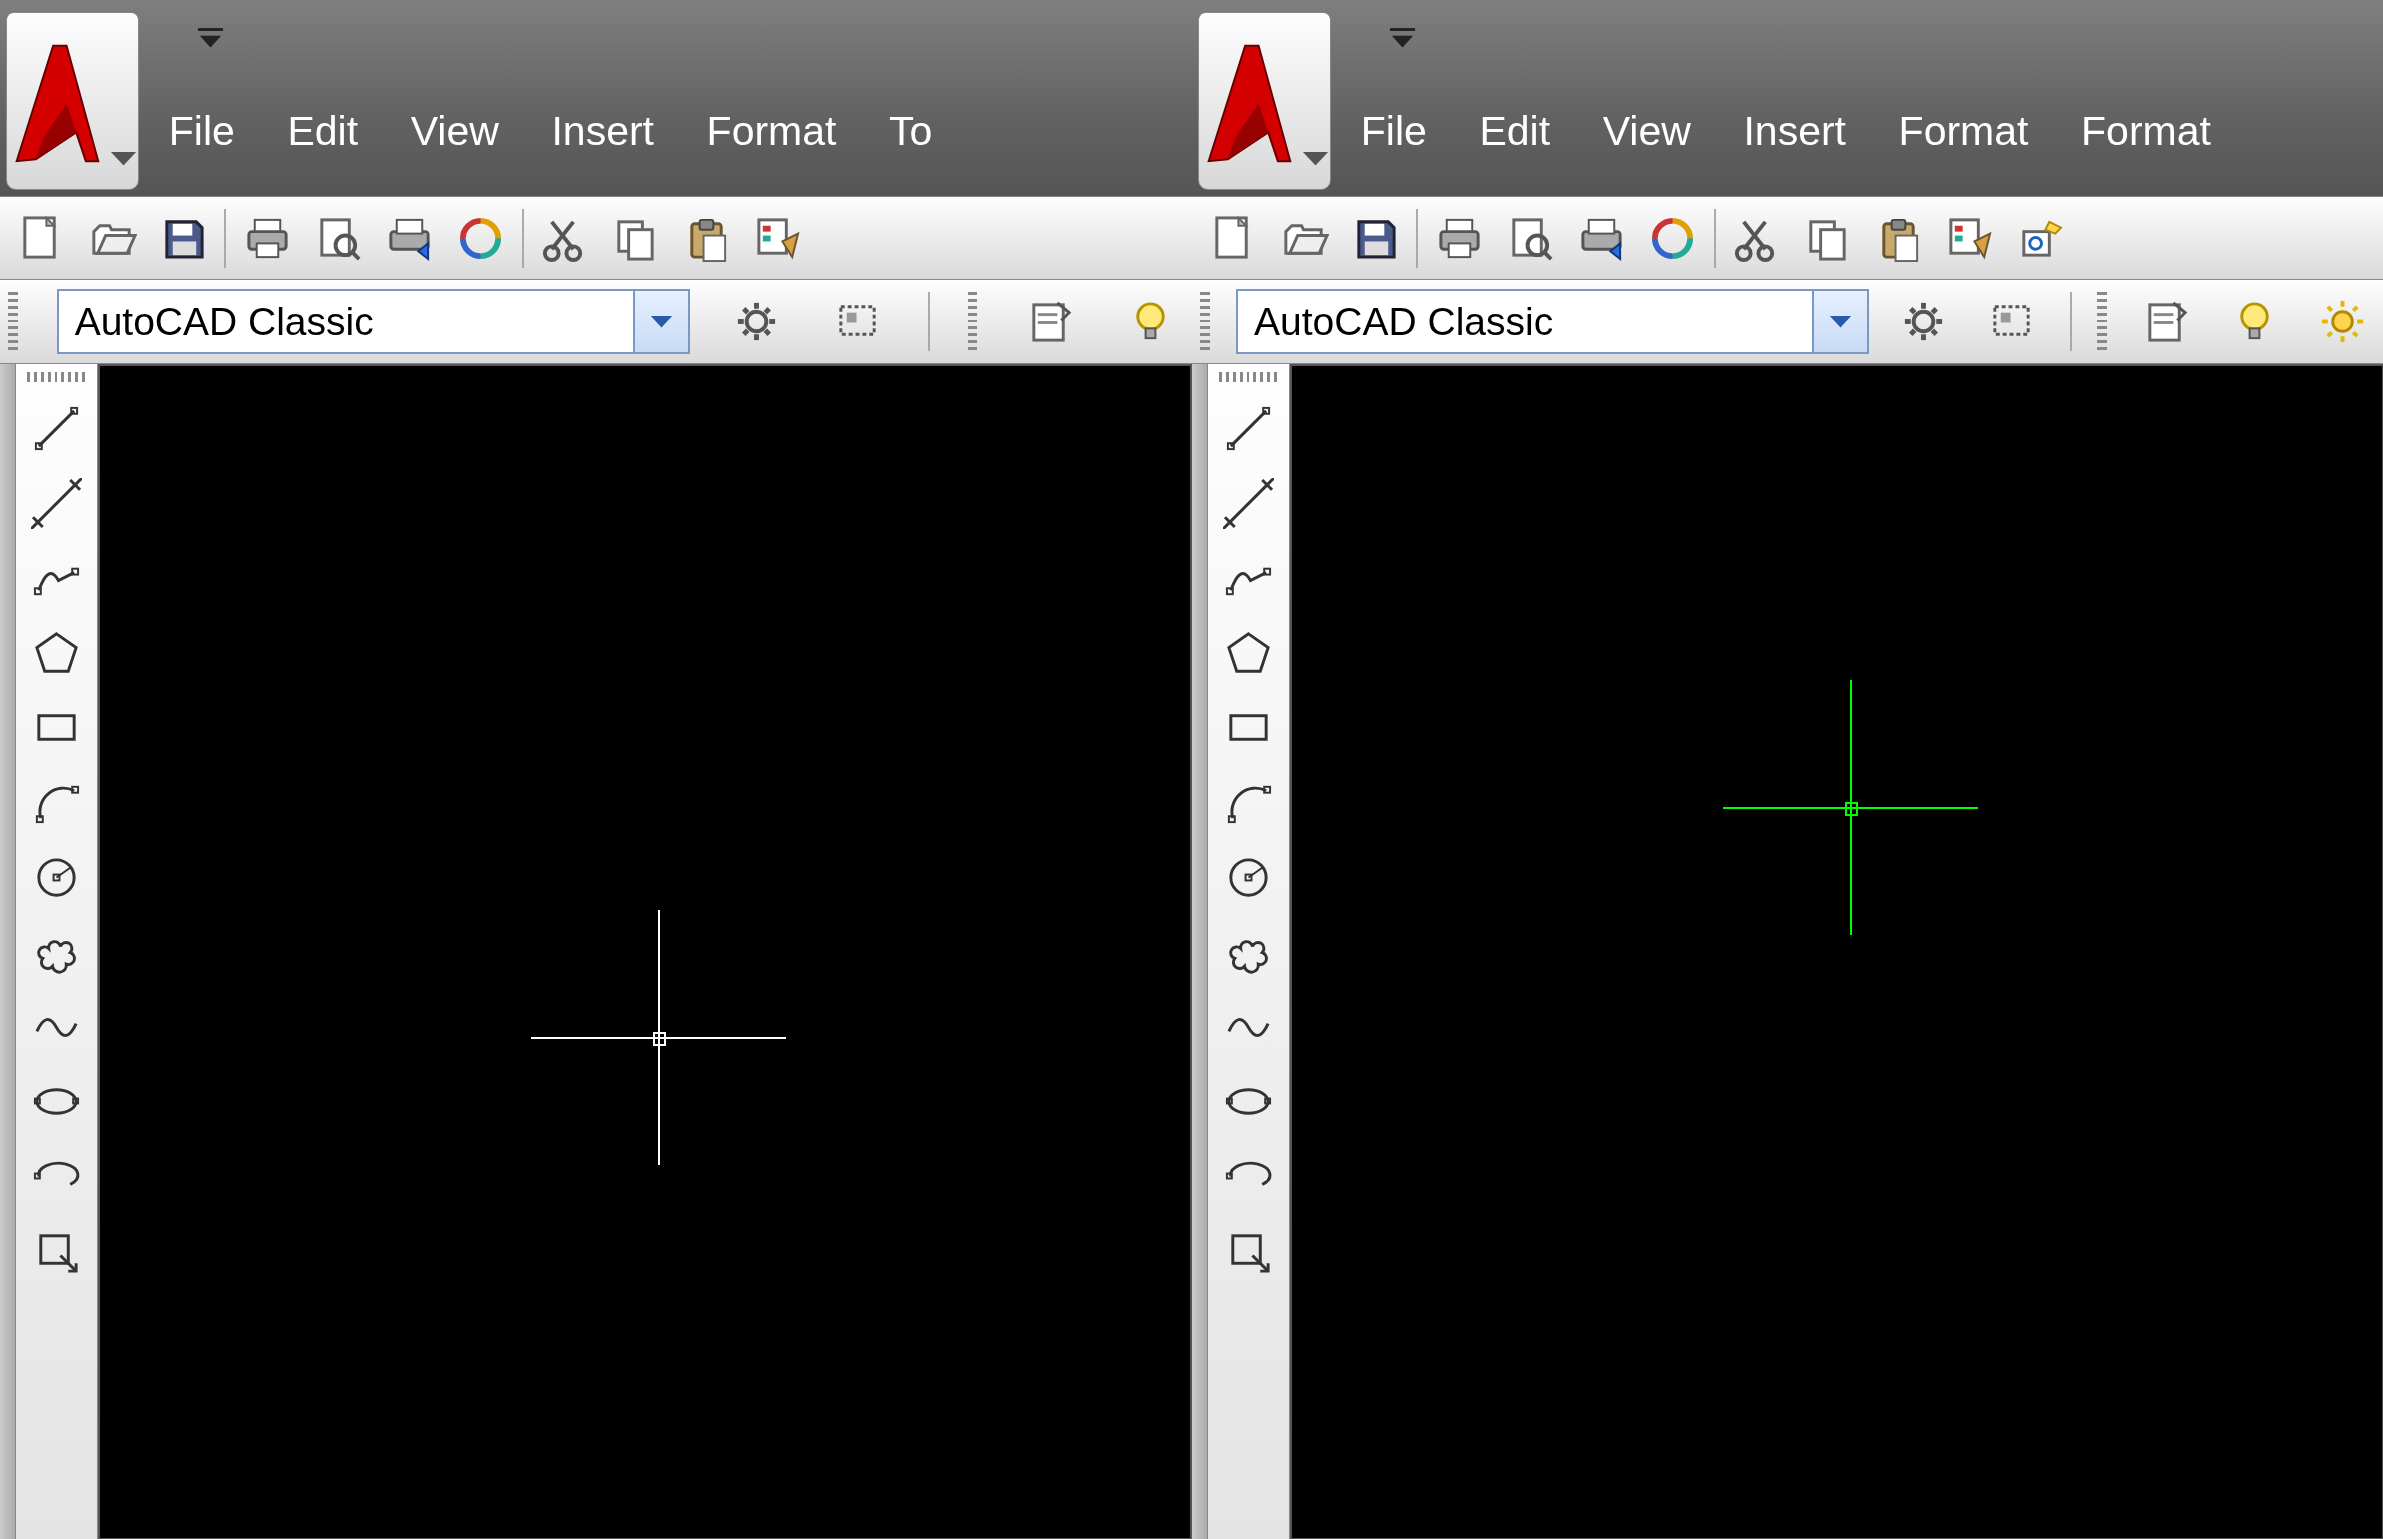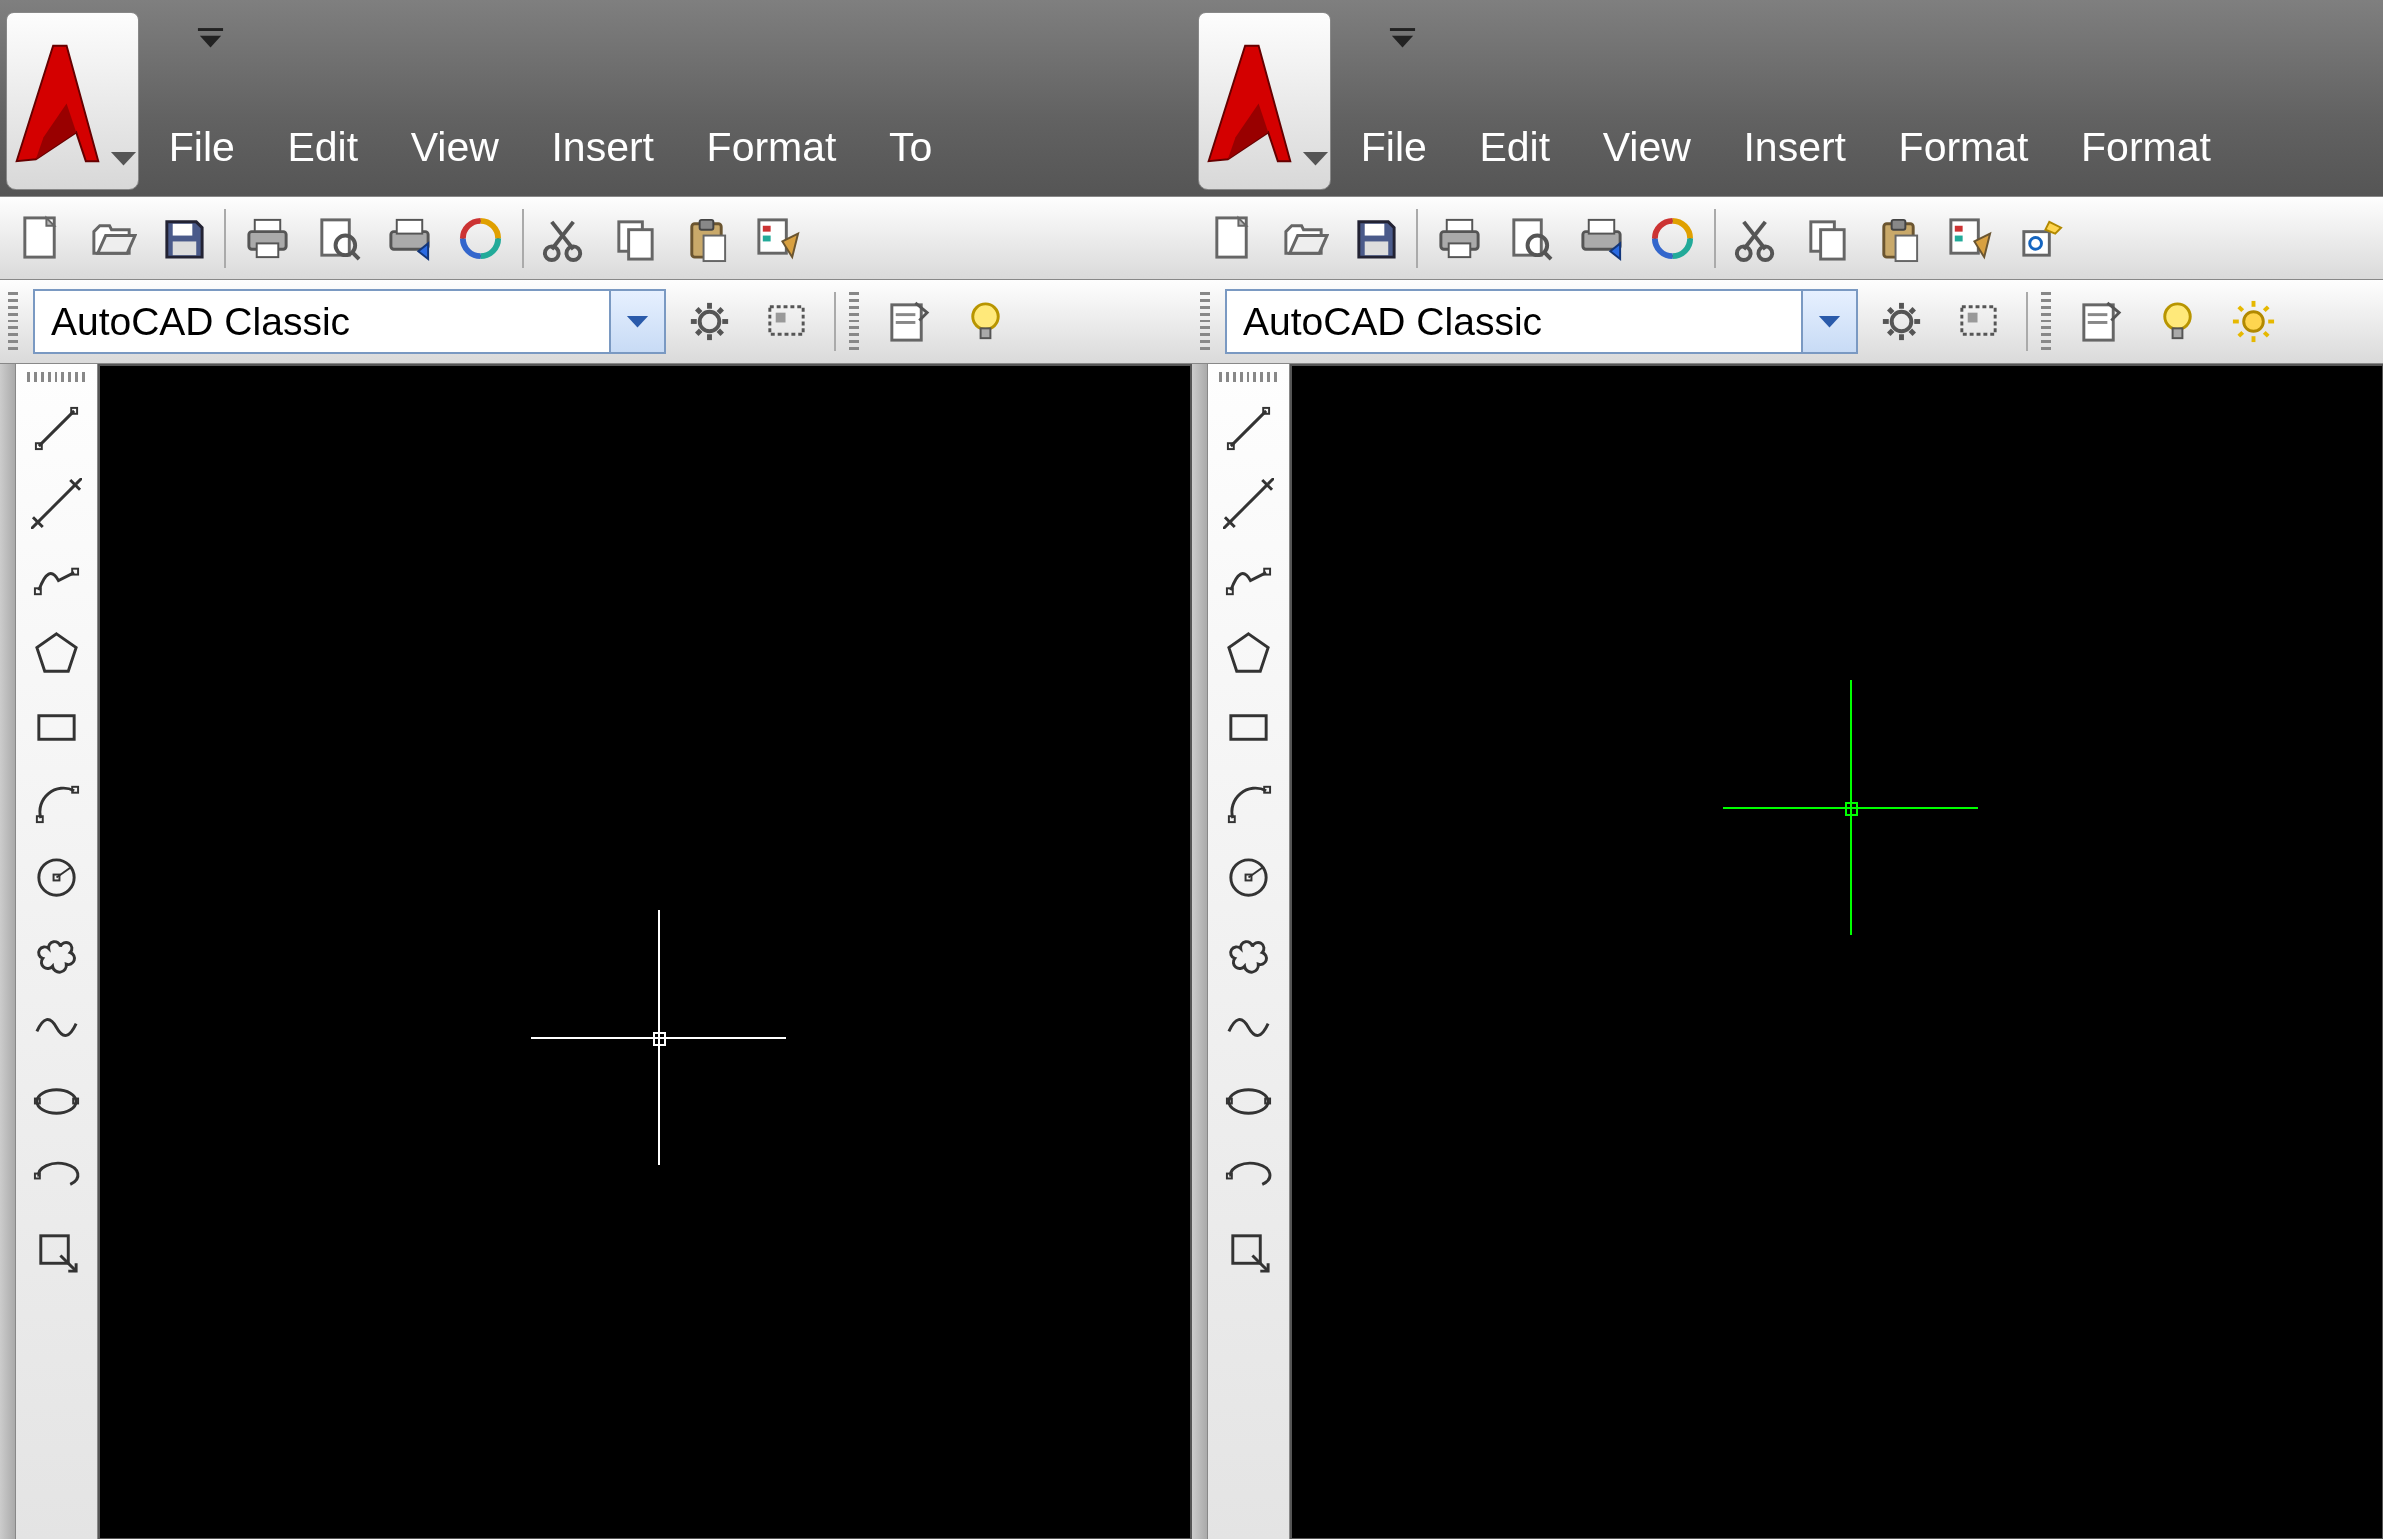--- a/index.html
+++ b/index.html
@@ -43,21 +43,21 @@
     margin-bottom: 7.8px;
   }
   .qat-caret {
     position: absolute;
     top: 25.5px;
     left: 196px;
   }
   .caret-down svg { width: 29px; height: 23.5px; }
   .menubar {
     position: absolute;
-    top: 118px;
+    top: 102px;
     left: 157px;
     display: flex;
     gap: 29px;
     color: #fff;
     font-size: 41px;
   }
   .menubar span { padding: 5.9px 11.8px; cursor: default; }
   .toolbar-row {
     background: linear-gradient(to bottom, #fefefe, #dadada);
     border-top: 1px solid #888;
@@ -83,20 +83,21 @@
     margin: 0 3.9px;
   }
   .second-row {
     background: linear-gradient(to bottom, #fefefe, #dadada);
     border-bottom: 1px solid #888;
     height: 84px;
     display: flex;
     align-items: center;
     padding: 3.9px 7.8px;
     gap: 9.8px;
+    justify-content: space-between;
   }
   .handle {
     width: 9.8px;
     height: 59px;
     background: repeating-linear-gradient(to bottom, #888 0px, #888 2.9px, transparent 2.9px, transparent 6.9px);
     margin-right: 5.9px;
   }
   .workspace-combo {
     display: flex;
     height: 65px;

